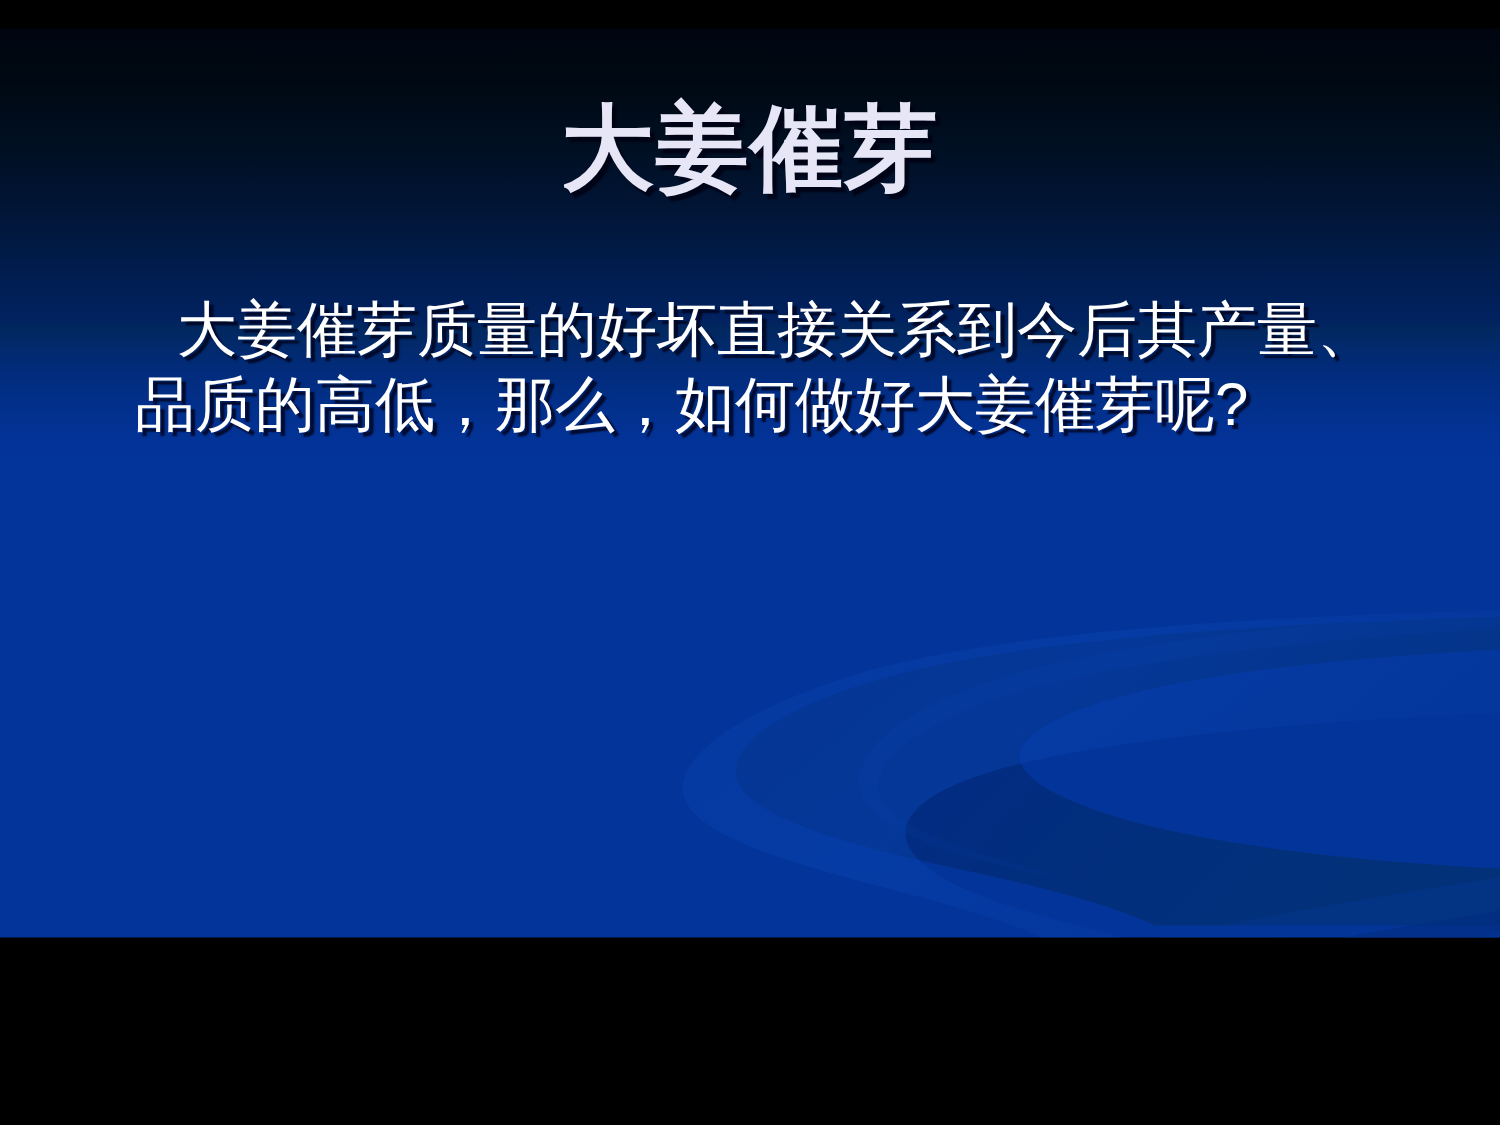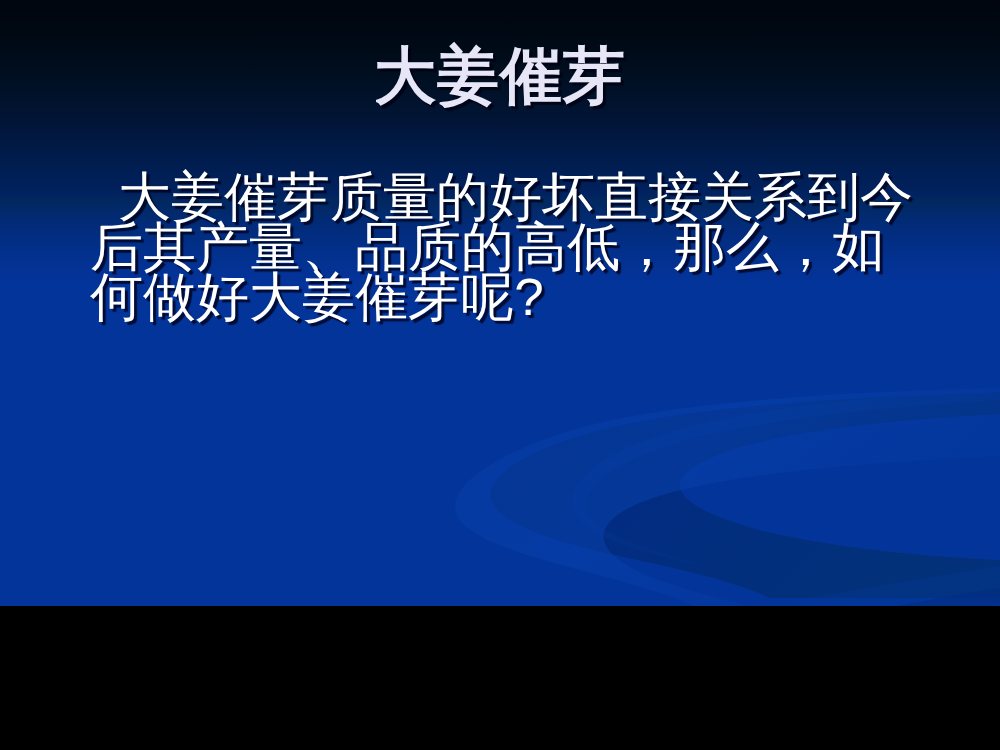--- a/index.html
+++ b/index.html
@@ -11,36 +11,37 @@
     overflow: hidden;
     background: #000000;
   }
 
   
   .slide {
     position: relative;
     width: 1000px;
     height: 606px;
     overflow: hidden;
-    font-family: Liberation Mono, monospace;
+    font-family: Liberation Sans, sans-serif;
     
     background:
       linear-gradient(to bottom,
         #000510 0%,
         #000913 6%,
         #000f22 13%,
         #011536 20%,
         #011c4c 26%,
         #012260 32%,
         #02285f 33%,
         #022b78 37%,
         #022f89 41%,
         #033294 44%,
         #03349a 47%,
         #03349a 100%);
+    margin-top: 19px;
   }
 
   
   .swoosh {
     position: absolute;
     left: 0; top: 0;
     width: 1000px;
     height: 750px;
     pointer-events: none;
   }
@@ -65,21 +66,21 @@
   }
 
   
   .body-block {
     position: absolute;
     left: 90px;
     top: 176px;
     width: 830px;
   }
   .body-text {
-    font-size: 53px;
+    font-size: 40px;
     font-weight: normal;
     line-height: 50px;
     color: #ffffff;
     text-indent: 28px;
     text-shadow: 3px 3px 1px rgba(0,3,26,0.8);
     word-break: break-all;
     text-align: left;
   }
 </style>
 </head>

